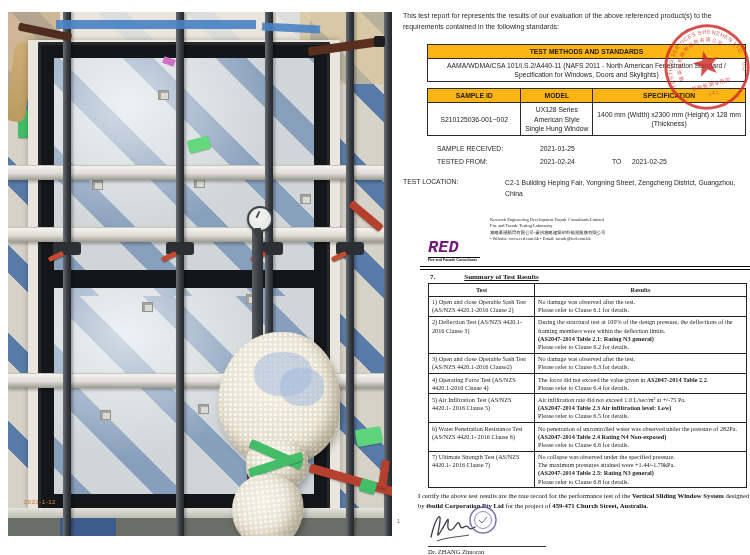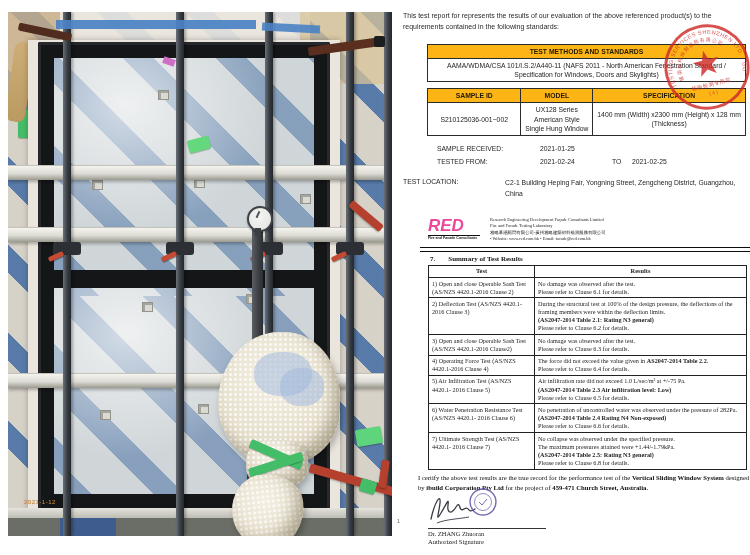--- a/index.html
+++ b/index.html
@@ -59,26 +59,26 @@
   #sample-table .c1{width:88px;} #sample-table .c2{width:66px;} #sample-table .c3{width:149px;}
   .daterow{display:flex;font-size:6.8px;margin-left:34px;margin-top:6px;}
   .daterow .lbl{width:103px;}
   .daterow .val{width:72px;}
   .daterow .to{width:20px;}
   #loc-row{display:flex;font-size:6.8px;margin-top:13px;}
   #loc-row .lbl{width:102px;}
   #loc-row .val{width:240px;line-height:1.6;}
   #letterhead{display:flex;margin-left:25px;margin-top:17px;align-items:flex-start;}
   #red-logo{width:60px;}
-  #red-logo .big{font-family:Liberation Sans, sans-serif;font-style:italic;font-weight:bold;font-size:17px;letter-spacing:0px;line-height:1;color:#ec4899;}
+  #red-logo .big{font-family:Liberation Mono, monospace;font-style:italic;font-weight:bold;font-size:17px;letter-spacing:0px;line-height:1;color:#701a75;margin-top:22px;}
   #red-logo .tag{font-size:3.6px;font-weight:bold;color:#101010;border-top:1.5px solid #101010;width:52px;margin-top:1px;}
   #lh-text{font-family:"Liberation Serif",serif;font-size:4.4px;line-height:1.5;color:#1c1c1e;margin-left:2px;}
   #rule{margin-left:17px;width:330px;height:2.5px;border-top:1.6px solid #0c0c0c;border-bottom:1px solid #0c0c0c;margin-top:4px;}
   #sec-head{font-family:"Liberation Serif",serif;font-size:7px;font-weight:bold;margin-top:3px;margin-left:27px;color:#111;}
-  #sec-head .title{margin-left:13px;}
+  #sec-head .title{margin-left:29px;text-decoration:underline;}
   #summary-table{margin-left:25px;margin-top:2px;width:319px;font-family:"Liberation Serif",serif;font-size:6.2px;}
   #summary-table td,#summary-table th{border:1px solid #222;padding:1.5px 3px;vertical-align:top;line-height:1.32;text-align:left;}
   #summary-table th{text-align:center;font-size:6.4px;}
   #summary-table .t-cell{width:99px;}
   .b{font-weight:bold;}
   #certify{font-family:"Liberation Serif",serif;font-size:6.7px;line-height:1.5;margin-left:15px;margin-top:3px;width:332px;color:#111;}
   #sig-block{position:relative;margin-left:25px;margin-top:6px;height:52px;font-family:"Liberation Serif",serif;}
   #sig-line{position:absolute;left:0;top:29px;width:118px;border-top:1px solid #333;}
   #sig-name{position:absolute;left:0;top:31px;font-size:6.5px;color:#222;}
   #sig-title{position:absolute;left:0;top:39px;font-size:6.5px;color:#222;}

